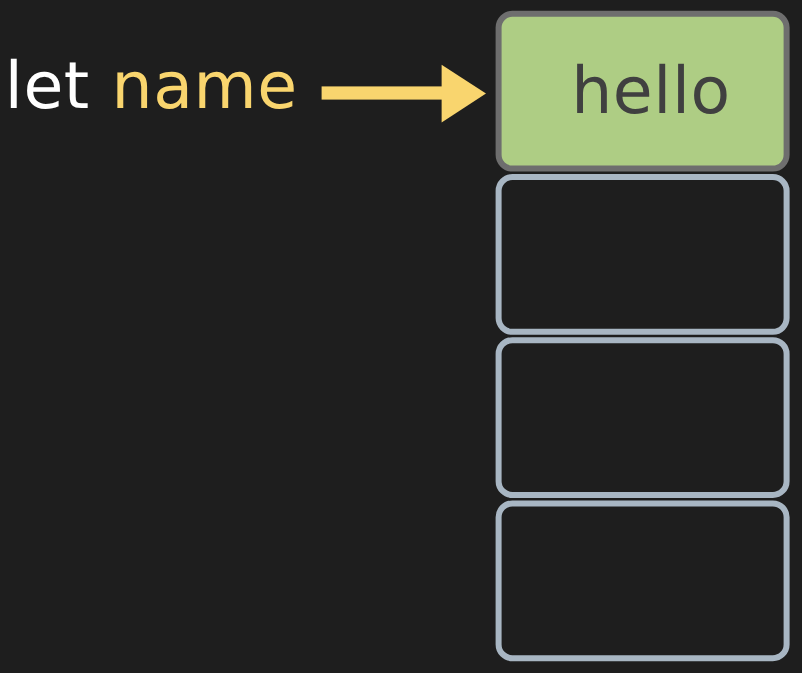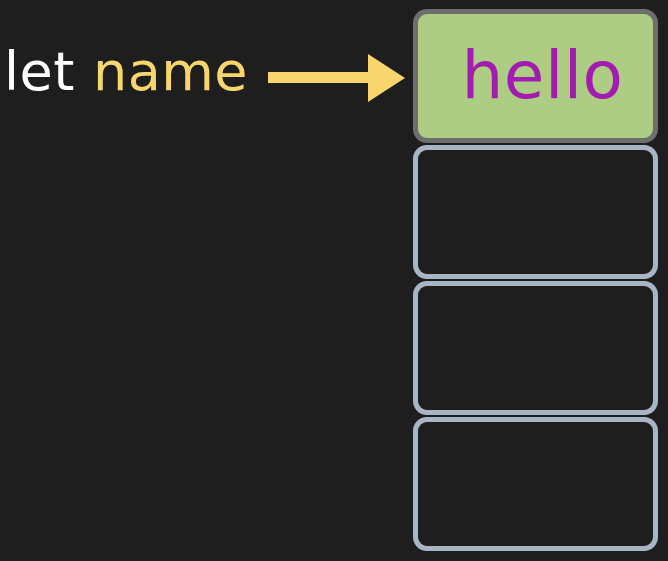--- a/index.html
+++ b/index.html
@@ -63,23 +63,23 @@
     display: flex;
     align-items: center;
     justify-content: center;
     margin-bottom: 2px;
   }
   .cell.filled {
     background: #aecd84;
     border-color: #6e6e6e;
   }
   .cell-value {
-    font-size: 66px;
+    font-size: 54px;
     line-height: 58px;
-    color: #a21caf;
+    color: #404040;
     letter-spacing: 0.5px;
     margin-left: 14px;
   }
 </style>
 </head>
 <body>
 
 <div id="stage">
 
   <div class="expr">

